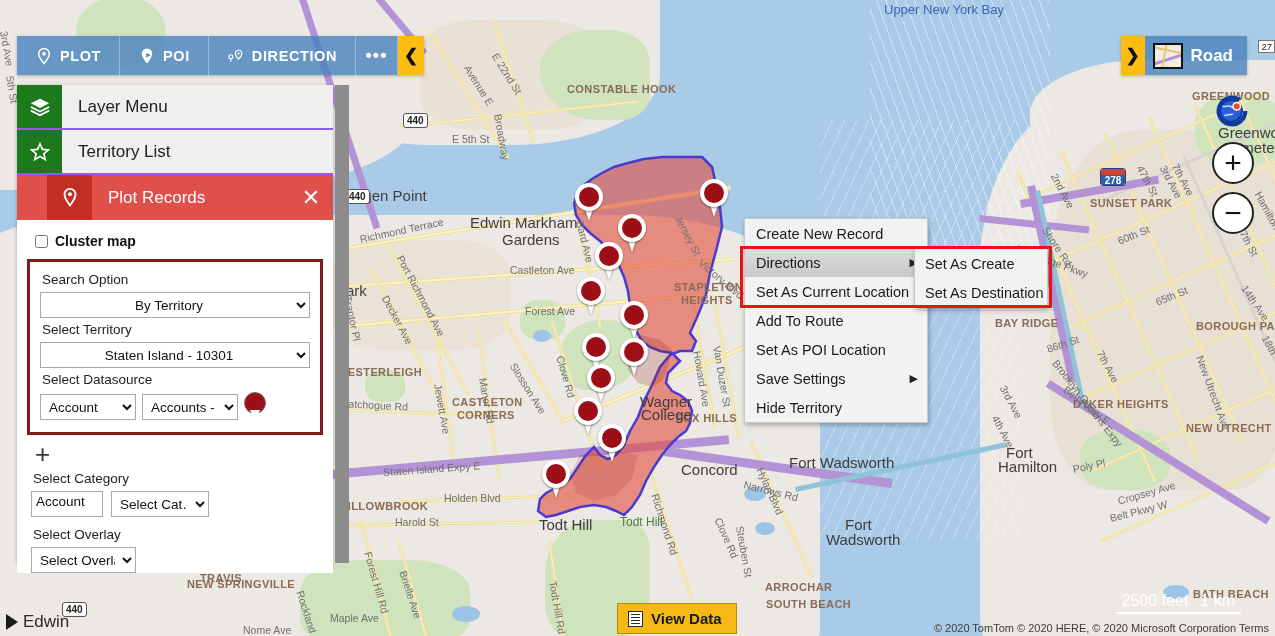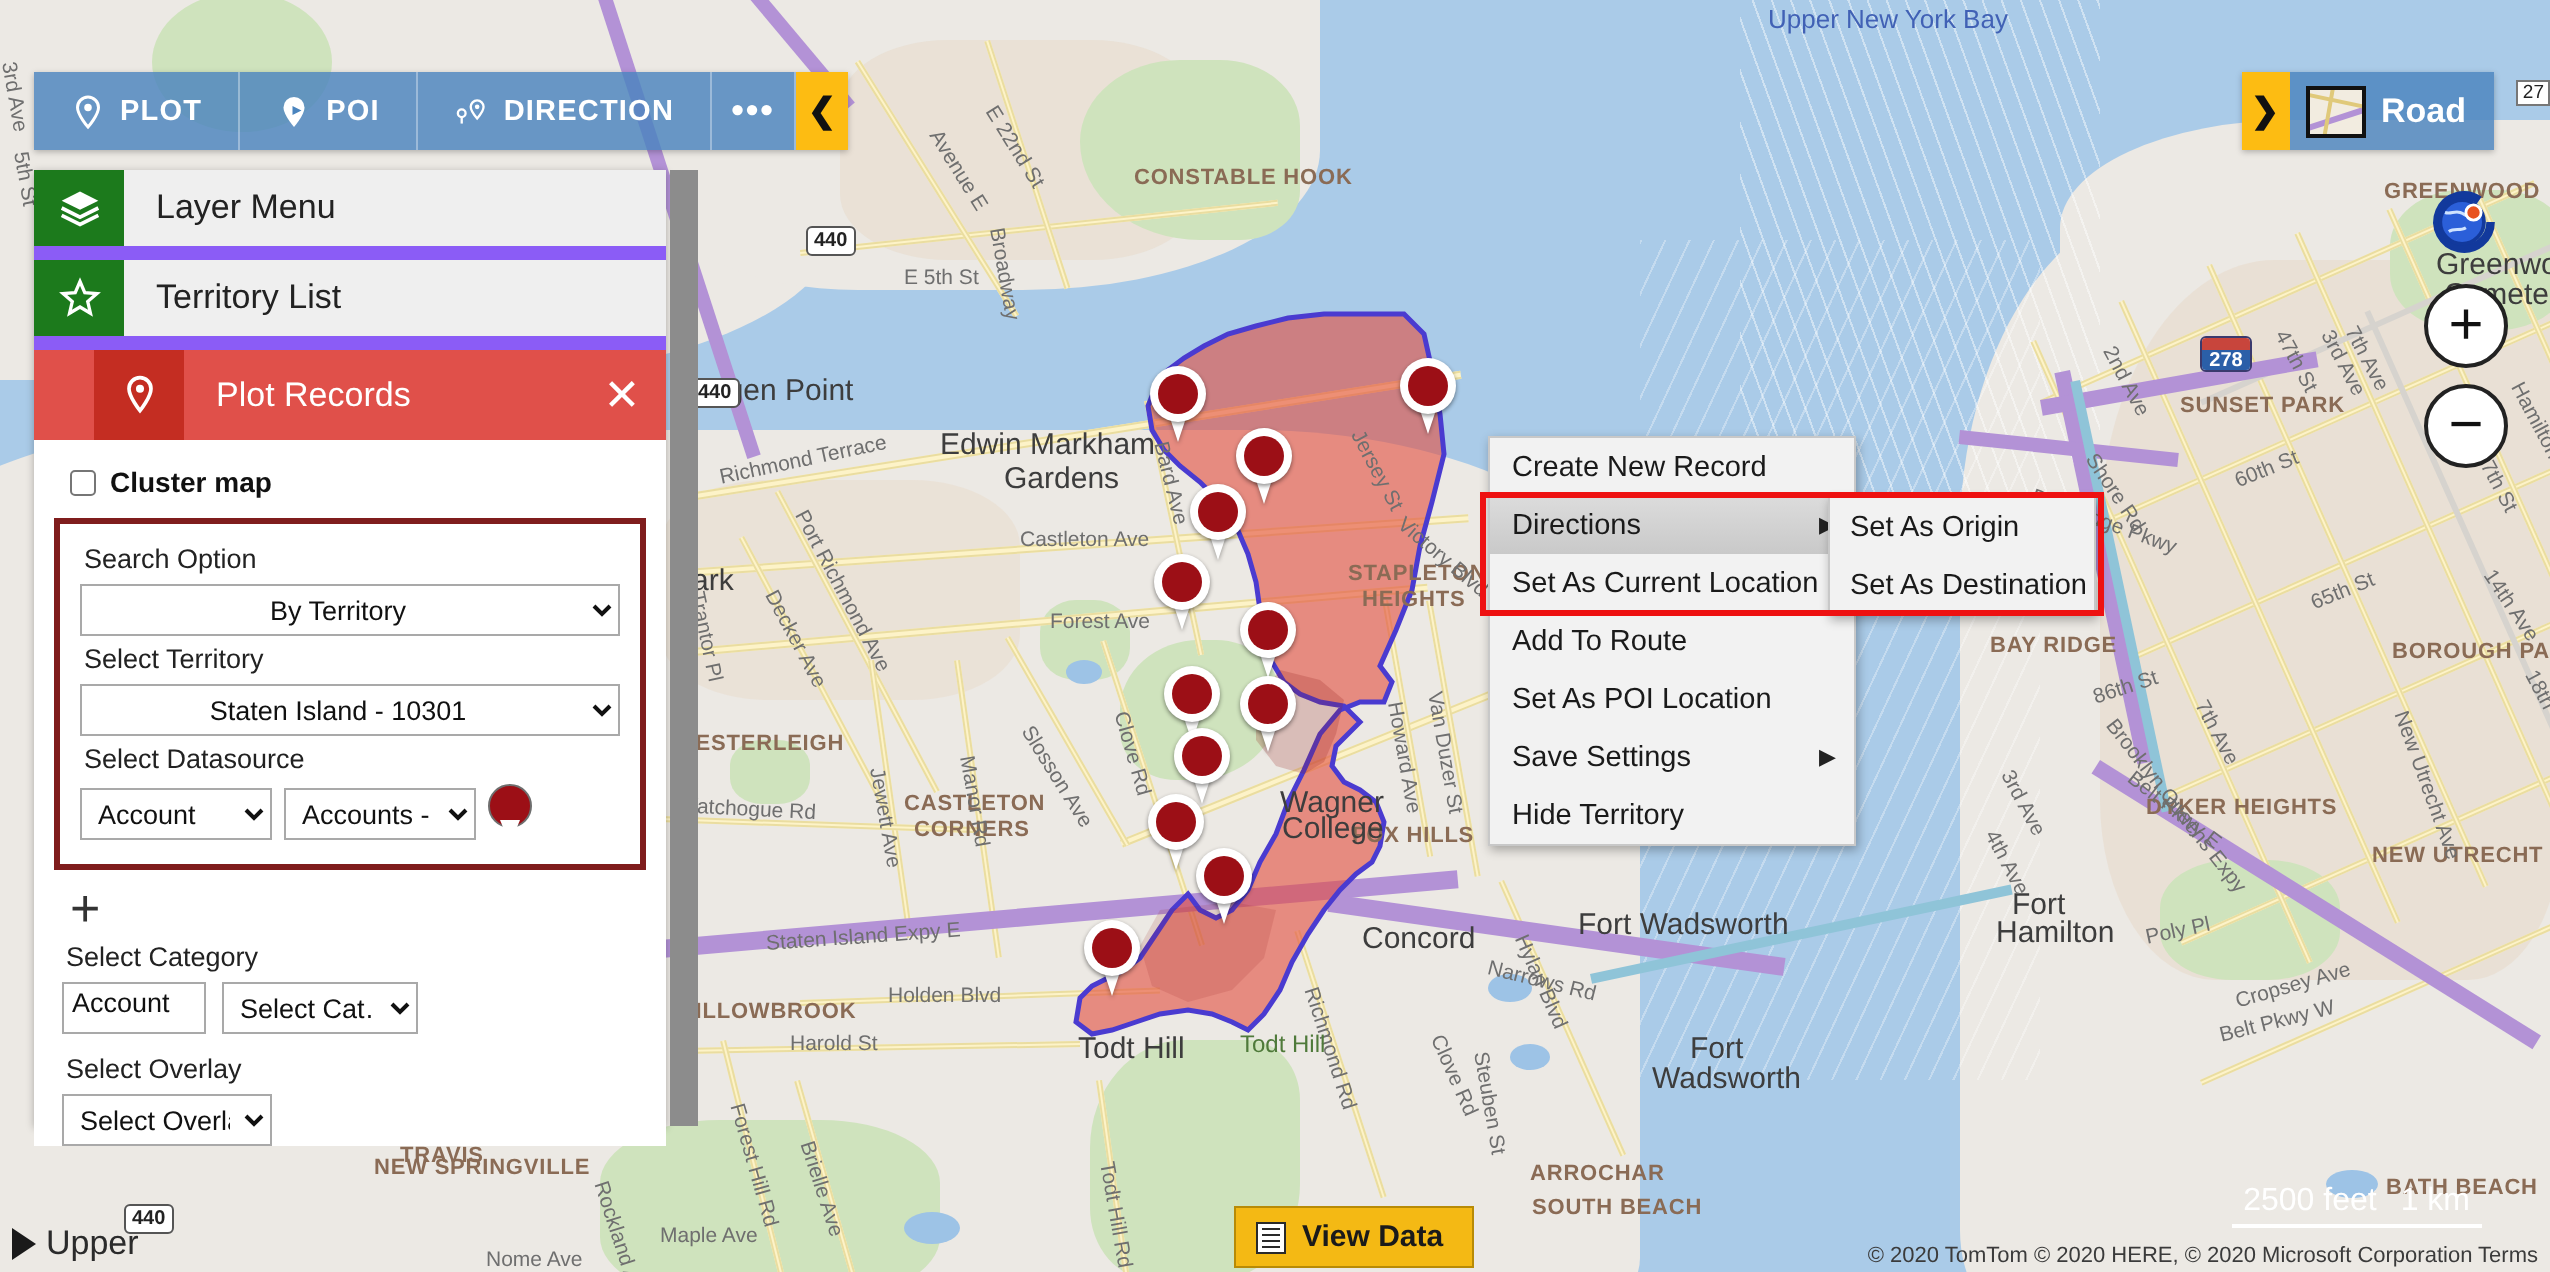--- a/index.html
+++ b/index.html
@@ -113,21 +113,21 @@
   .tb-icon { display:inline-flex; width:18px; height:18px; }
 
   
   #panel {
     position:absolute; left:17px; top:85px; width:316px; height:478px;
     background:#ffffff;
     box-shadow: 0 1px 4px rgba(0,0,0,.28);
   }
   .panel-row {
     display:flex; align-items:stretch; height:45px;
-    background:#efefef; border-bottom:7px solid #8b5cf6;
+    background:#efefef; border-bottom:2px solid #8b5cf6;
   }
   .panel-row .sq {
     width:45px; display:flex; align-items:center; justify-content:center;
     background:#1c7a1c; color:#fff;
   }
   .panel-row .txt {
     flex:1; display:flex; align-items:center; padding-left:16px;
     font-size:17px; color:#222;
   }
   .panel-row.active { background:#e0504a; border-bottom:none;padding-left:30px; }
@@ -685,21 +685,21 @@
       </div>
       <div class="mi">
         <span>Save Settings</span>
         <span class="arr">▶</span>
       </div>
       <div class="mi">
         <span>Hide Territory</span>
       </div>
     </div>
   <div id="ctxsub">
-      <div class="mi">Set As Origin</div>
+      <div class="mi">Set As Create</div>
       <div class="mi">Set As Destination</div>
     </div>
   <div class="ctx-redbox"></div>
 
   <div id="maptype">
     <div class="expand">❯</div>
     <div class="thumb">
       <span class="r1"></span>
         <span class="r2"></span>
         <span class="r3"></span>
@@ -714,21 +714,21 @@
       <circle cx="19" cy="20" r="11.5" fill="#2b5fd9" stroke="#12399c" stroke-width="2"></circle>
       <path d="M10 15c3 1 5-1 8 0s4 3 7 2M12 25c3-2 6 0 9-2" fill="none" stroke="#cfe3ff" stroke-width="1.6"></path>
       <circle cx="25" cy="15" r="4" fill="#e8521f" stroke="#fff" stroke-width="1.5"></circle>
     </svg>
   </div>
   <div class="zoom-btn" id="zoom-in">+</div>
   <div class="zoom-btn" id="zoom-out">−</div>
 
   <div id="bing">
     <span class="b"></span>
-    <span>Upper</span>
+    <span>Edwin</span>
   </div>
 
   <div id="viewdata">
     <span class="ico"></span>
     <span>View Data</span>
   </div>
 
   <div id="scalebar">
     <span class="seg">2500 feet</span>
     <span class="seg">1 km</span>

